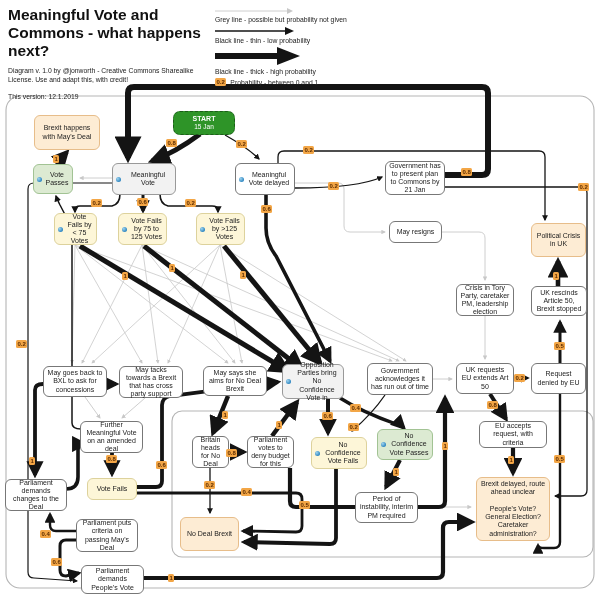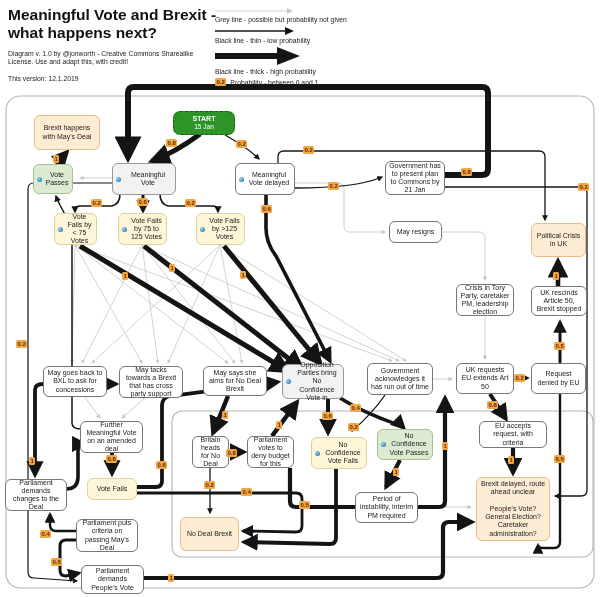--- a/index.html
+++ b/index.html
@@ -25,21 +25,21 @@
   #legend{position:absolute;left:215px;top:6px;width:180px;z-index:2;font-size:6.8px;color:#222;}
   .leg-row{margin-bottom:2px;}
   .leg-label{display:block;margin-top:1px;}
   .leg-badge-row{display:flex;align-items:center;gap:4px;margin-top:3px;}
 </style>
 </head>
 <body>
 
 <div id="stage">
   <div id="hdr">
-    <div id="page-title">Meaningful Vote and Brexit - what happens next?</div>
+    <div id="page-title">Meaningful Vote and Commons - what happens next?</div>
     <div id="credit">Diagram v. 1.0 by @jonworth - Creative Commons Sharealike License. Use and adapt this, with credit!</div>
     <div id="version">This version: 12.1.2019</div>
   </div>
 
   <div id="legend">
     <div class="leg-row">
       <svg width="80" height="8">
         <line x1="0" y1="5" x2="72" y2="5" stroke="#c8c8c8" stroke-width="0.9"></line>
         <polygon points="72,2 78,5 72,8" fill="#c8c8c8"></polygon>
       </svg>

